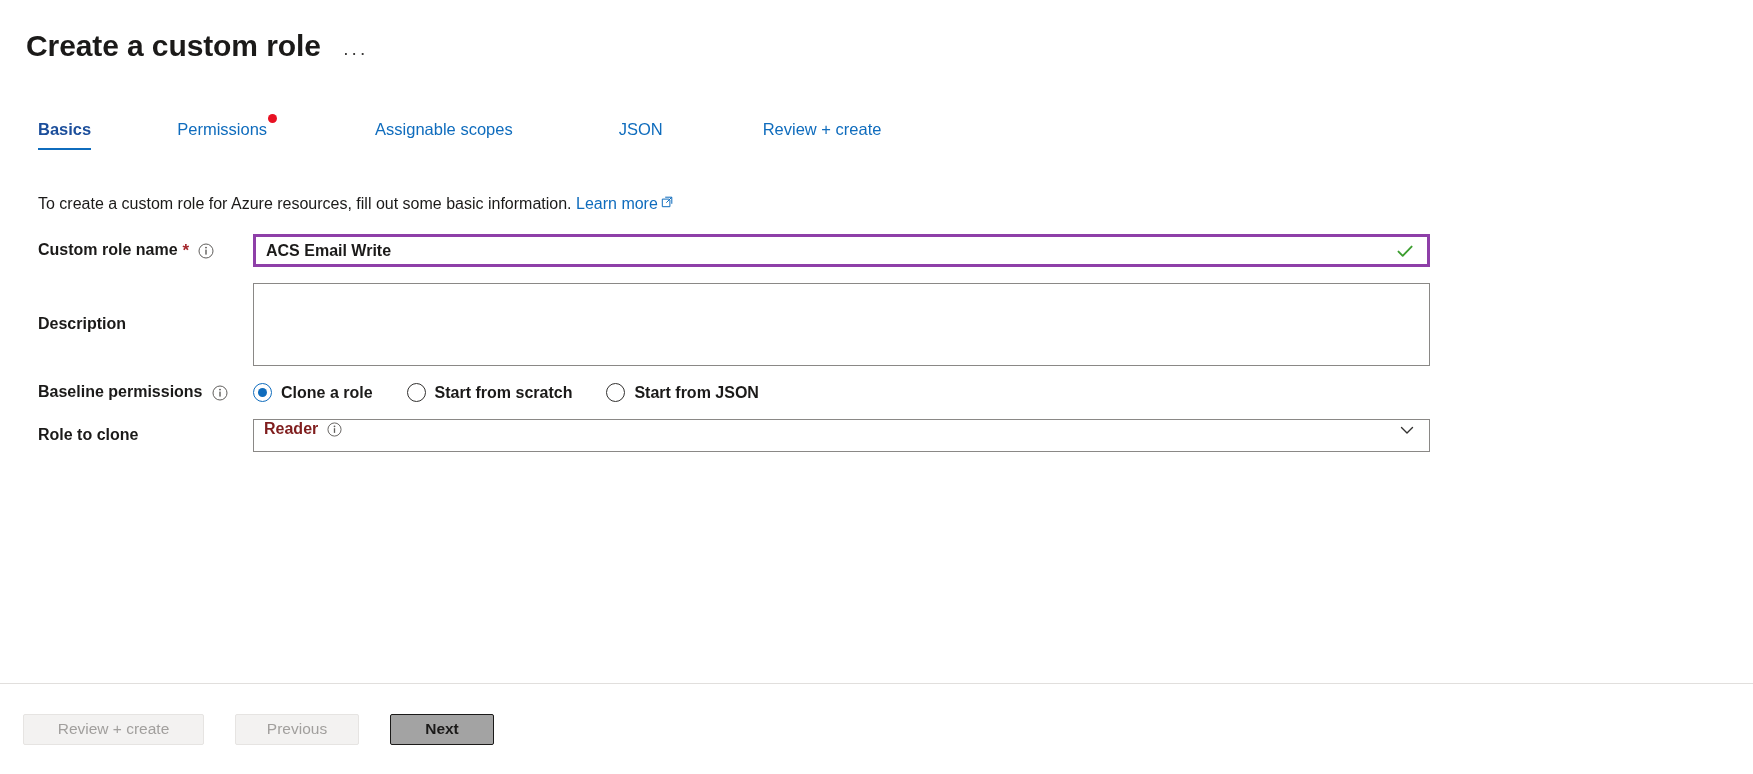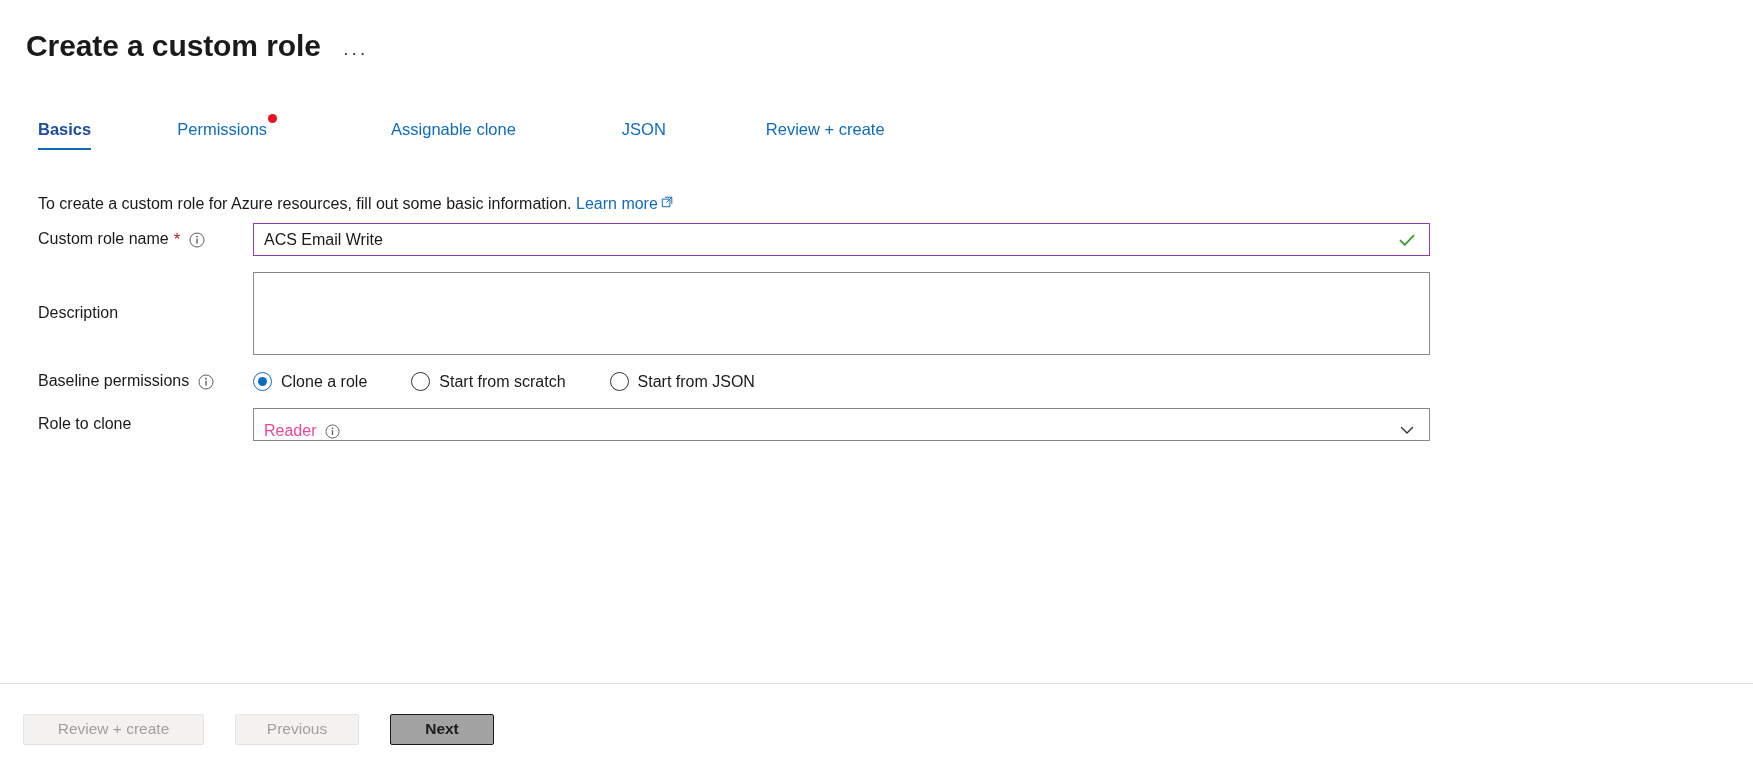--- a/index.html
+++ b/index.html
@@ -75,21 +75,21 @@
   }
   .tab .badge-dot {
     position: absolute;
     top: -6px;
     right: -10px;
     width: 9px;
     height: 9px;
     border-radius: 50%;
     background: #e81123;
   }
-  .tab.tab-permissions { margin-right: 80px; }
+  .tab.tab-permissions { margin-right: 64px; }
   .tab.tab-scopes { margin-right: 36px; }
   .tab.tab-json { margin-right: 56px; margin-left: 26px; }
 
   
   .content {
     padding-left: 38px;
     padding-right: 38px;
   }
   .intro {
     font-size: 16px;
@@ -102,21 +102,22 @@
     text-decoration: none;
     cursor: pointer;
   }
   .ext-link-icon {
     display: inline-block;
     margin-left: 3px;
     vertical-align: 1px;
   }
 
   .form {
-    margin-top: 8px;
+    margin-top: 19px;
+    font-weight: bold;
   }
   .form-row {
     display: flex;
     align-items: center;
     margin-bottom: 16px;
   }
   .form-row.textarea-row { align-items: center; text-align: right; }
   .form-label {
     width: 215px;
     flex: 0 0 215px;
@@ -141,21 +142,21 @@
   }
 
   .field-area {
     flex: 1 1 auto;
     max-width: 1177px;
   }
 
   .text-input {
     width: 100%;
     height: 33px;
-    border: 1px solid #8b5cf6;
+    border: 3px solid #8b5cf6;
     border-color: #8e3fa8;
     background: #fff;
     display: flex;
     align-items: center;
     padding: 0 10px;
     font-size: 16px;
     color: #1b1a19;
     position: relative;
   }
   .text-input .value { flex: 1 1 auto; }
@@ -164,21 +165,21 @@
   .textarea-box {
     width: 100%;
     height: 83px;
     border: 1px solid #8a8886;
     background: #fff;
   }
 
   .radio-group {
     display: flex;
     align-items: center;
-    gap: 18px;
+    gap: 8px;
   }
   .radio-item {
     display: flex;
     align-items: center;
     cursor: pointer;
     margin-right: 26px;
     font-size: 16px;
     color: #1b1a19;
     white-space: nowrap;
   }
@@ -204,24 +205,24 @@
     background: transparent;
   }
   .radio-item.selected .radio-inner { background: #0f6cbd; }
 
   .select-box {
     width: 100%;
     height: 33px;
     border: 1px solid #8a8886;
     background: #fff;
     display: flex;
-    align-items: flex-end;
+    align-items: flex-start;
     padding: 0 10px;
     font-size: 16px;
-    color: #ec4899;
+    color: #7f1d1d;
     cursor: pointer;
   }
   .select-box .sel-value { display: flex; align-items: center; flex: 1 1 auto; }
   .chev { display: inline-flex; margin-right: 2px; }
 
   
   .footer {
     position: absolute;
     left: 0; right: 0; bottom: 0;
     height: 91px;
@@ -271,21 +272,21 @@
 
 <div class="tabbar">
   <div class="tab active">
     <span>Basics</span>
   </div>
   <div class="tab tab-permissions">
     <span>Permissions</span>
     <span class="badge-dot"></span>
   </div>
   <div class="tab tab-scopes">
-    <span>Assignable clone</span>
+    <span>Assignable scopes</span>
   </div>
   <div class="tab tab-json">
     <span>JSON</span>
   </div>
   <div class="tab">
     <span>Review + create</span>
   </div>
 </div>
 
 <div class="content">

